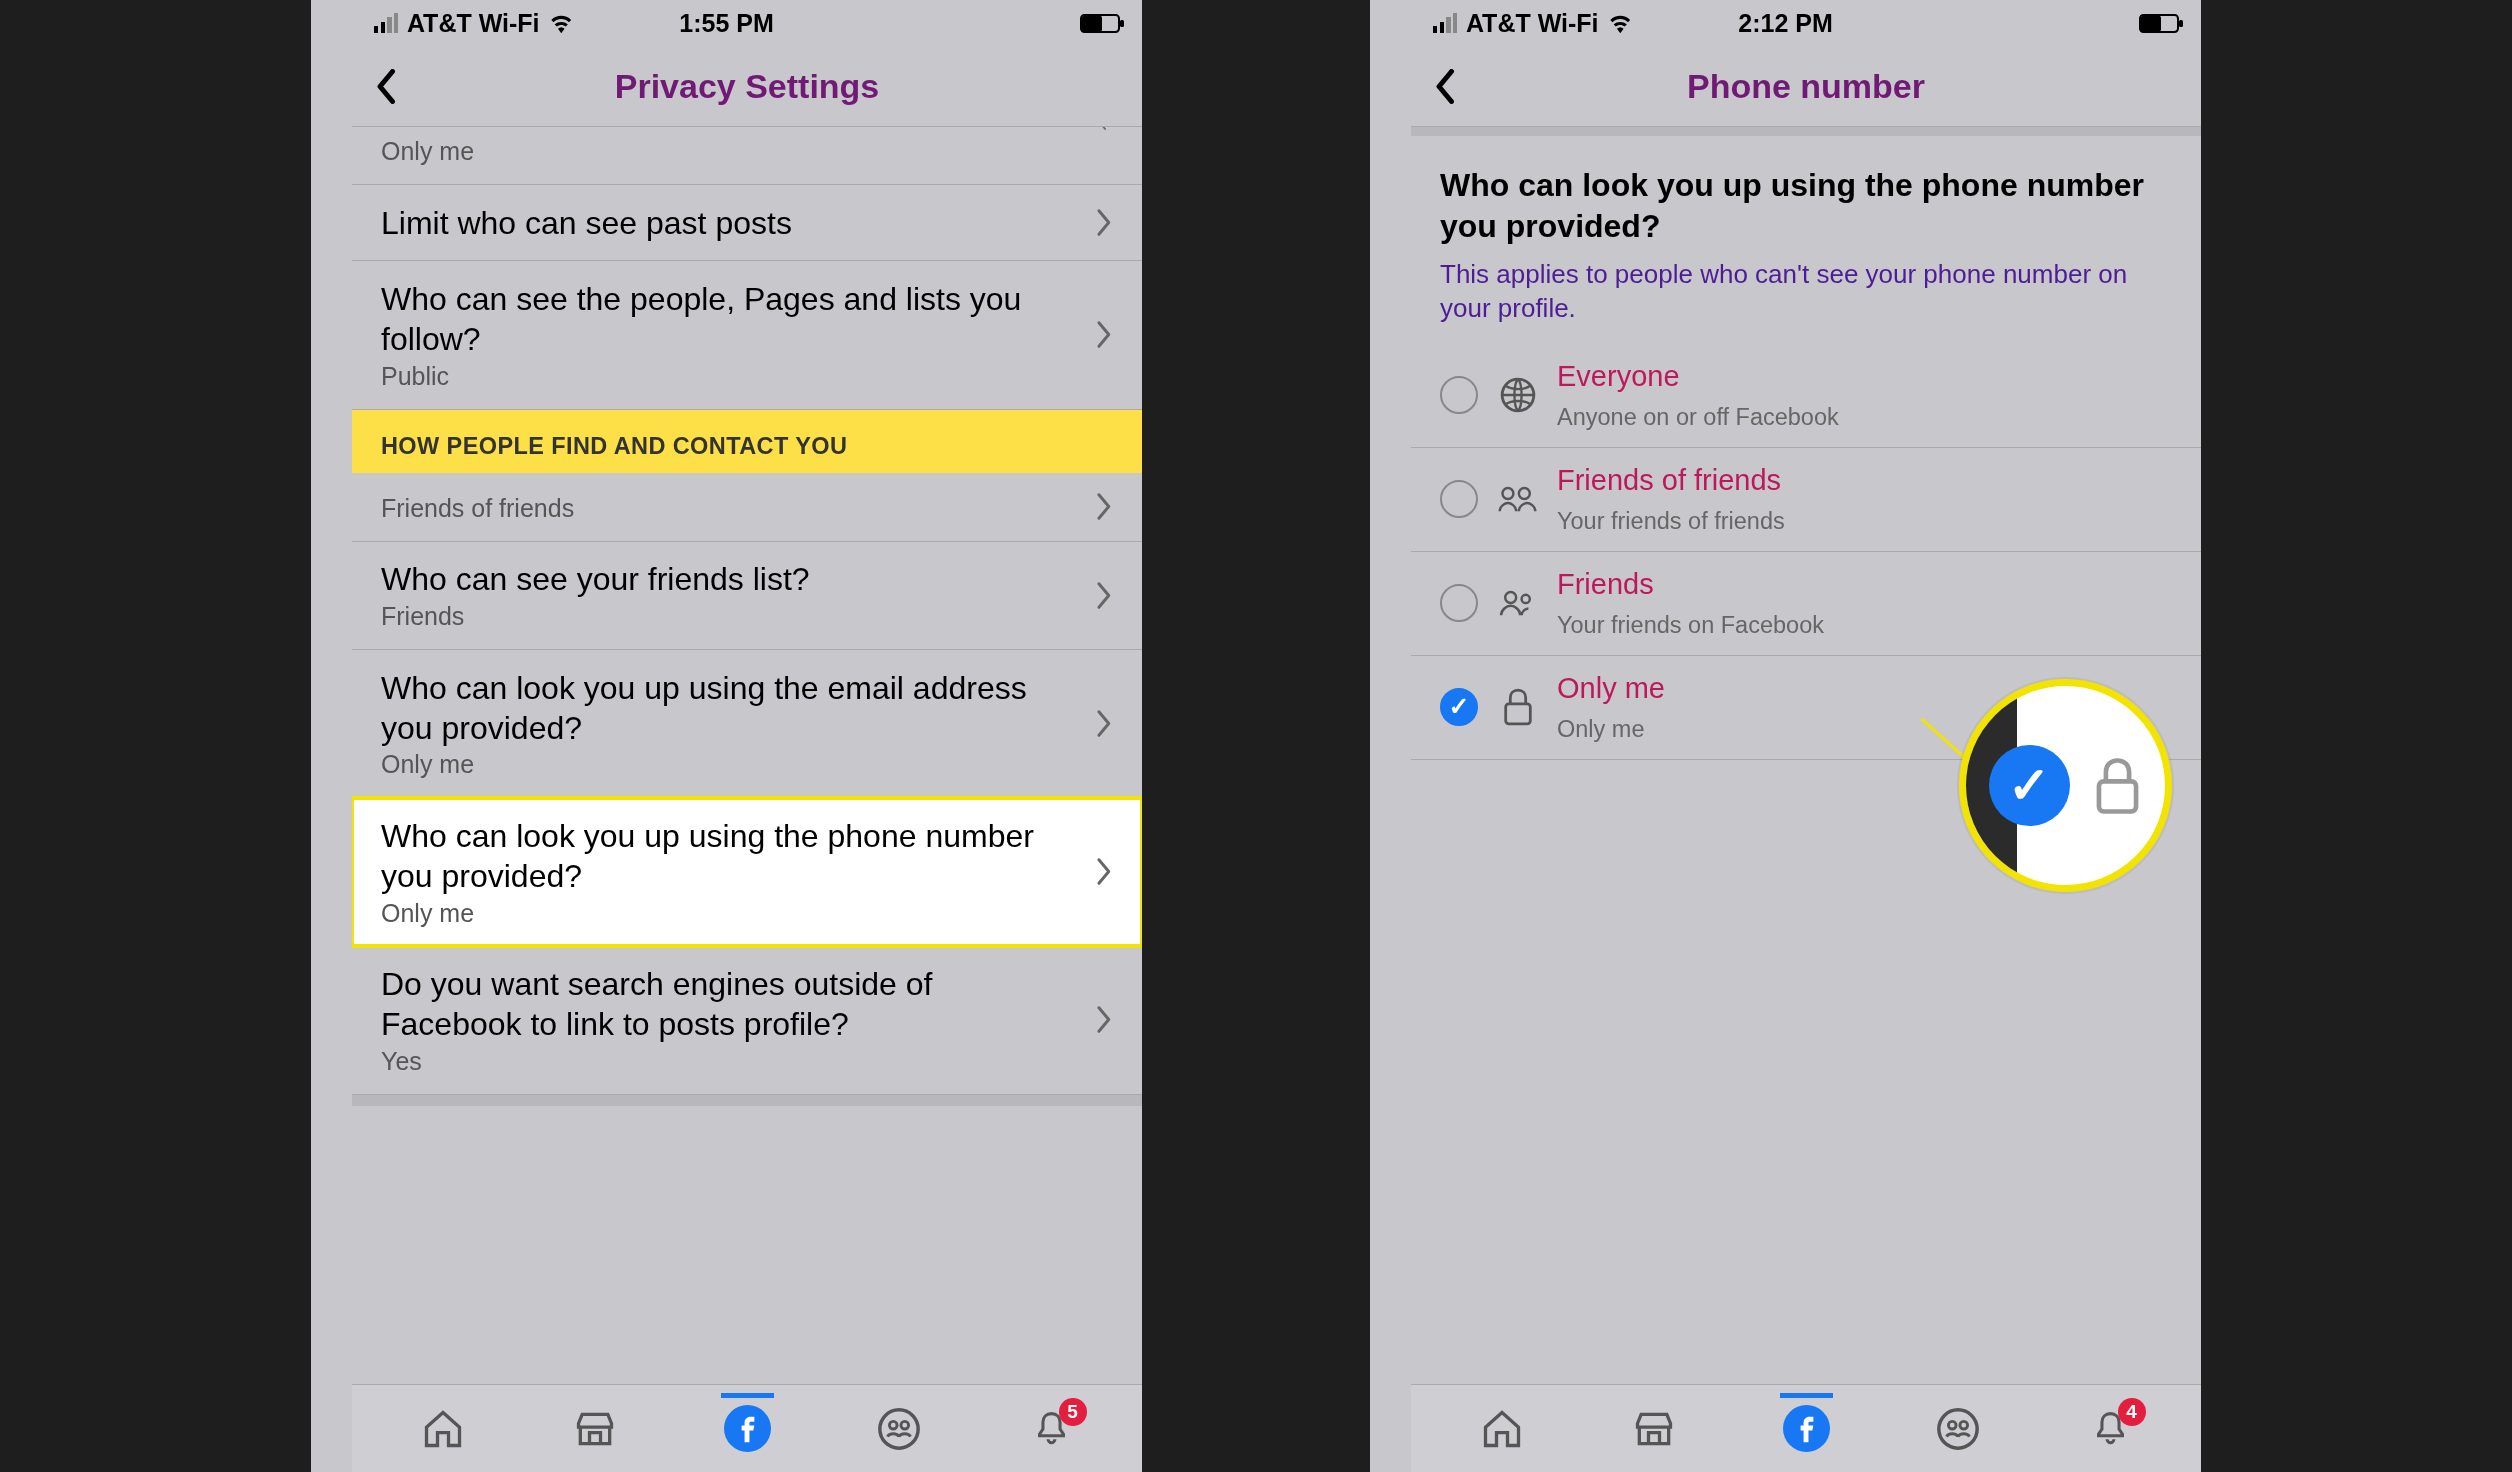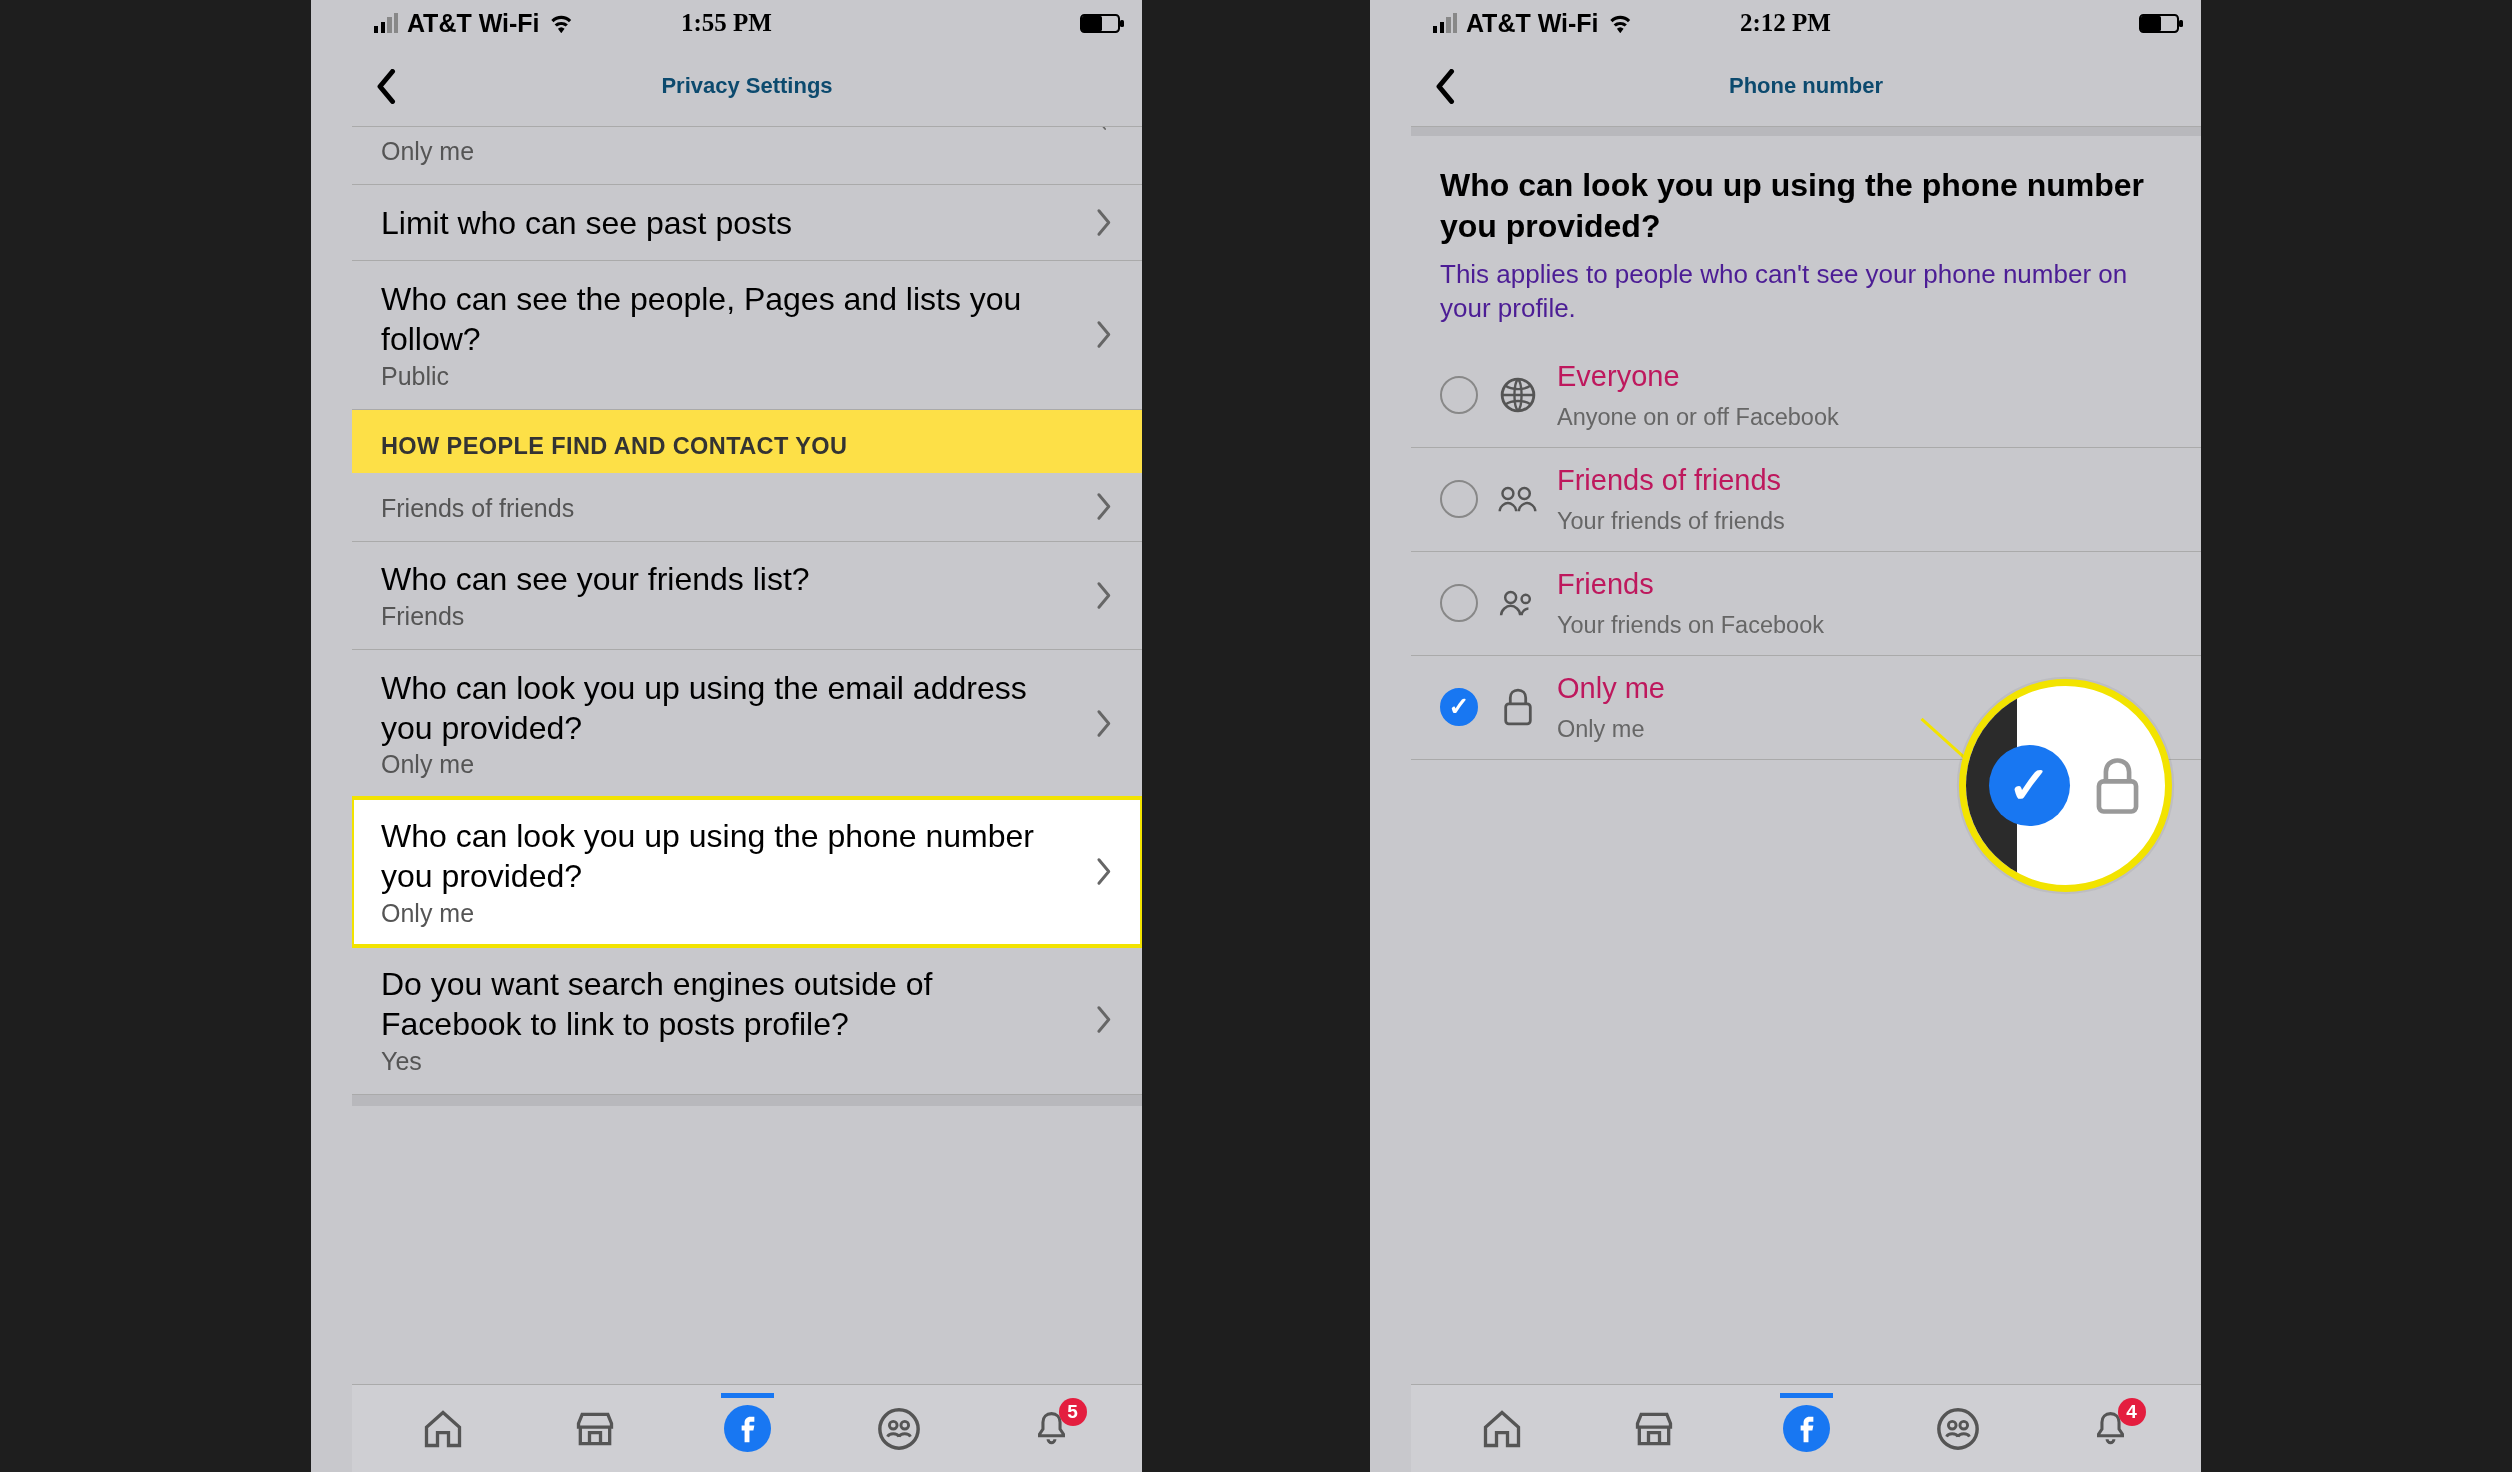--- a/index.html
+++ b/index.html
@@ -35,21 +35,21 @@
     height: 46px;
     display: flex;
     align-items: center;
     justify-content: space-between;
     padding: 0 22px;
     font-size: 25px;
     font-weight: 600;
     color: #000;
   }
   .status-left { display: flex; align-items: center; gap: 8.8px; }
-  .status-center { position: absolute; left: 50%; transform: translateX(-50%); font-family: Liberation Serif, serif; }
+  .status-center { position: absolute; left: 50%; transform: translateX(-50%); }
   .signal-bars { display: inline-flex; align-items: flex-end; gap: 2.2px; }
   .signal-bars span { width: 4.4px; background:#000; display:inline-block; }
   .signal-bars span:nth-child(1){height:7.4px;}
   .signal-bars span:nth-child(2){height:11.8px;}
   .signal-bars span:nth-child(3){height:16px;background:#888;}
   .signal-bars span:nth-child(4){height:20.6px;background:#888;}
   .battery {
     width: 40px; height: 19px; border: 2.2px solid #000; border-radius: 4.4px; position: relative;
   }
   .battery::after {
@@ -61,21 +61,21 @@
     height: 81px;
     display: flex;
     align-items: center;
     justify-content: center;
     position: relative;
     border-bottom: 0.7px solid #aaa;
   }
   .back-btn {
     position: absolute; left: 22px; font-size: 41px; font-weight: 700; color:#000;
   }
-  .nav-title { font-size: 22px; font-weight: 700; color:#0c4a6e; }
+  .nav-title { font-size: 34px; font-weight: 700; color:#701a75; }
   
   .content { flex:1; overflow:hidden; background:#c8c8cc; }
   .row {
     background:#c8c8cc;
     border-bottom: 0.7px solid #aaa;
     padding: 17.7px 29px 17.7px 29px;
     display:flex;
     align-items:center;
     justify-content:space-between;
     position:relative;

